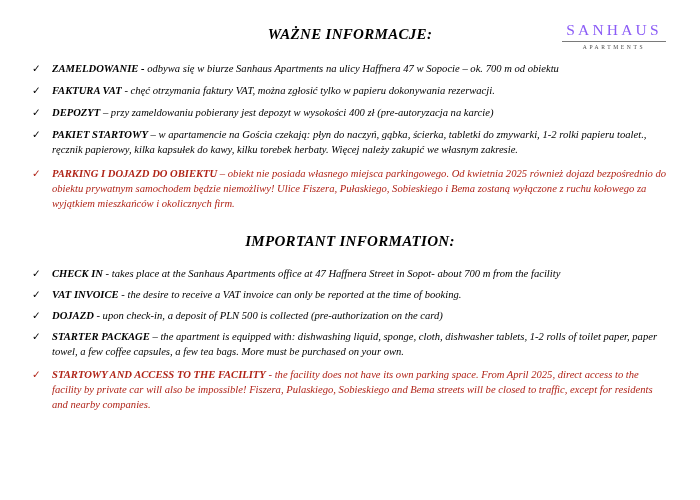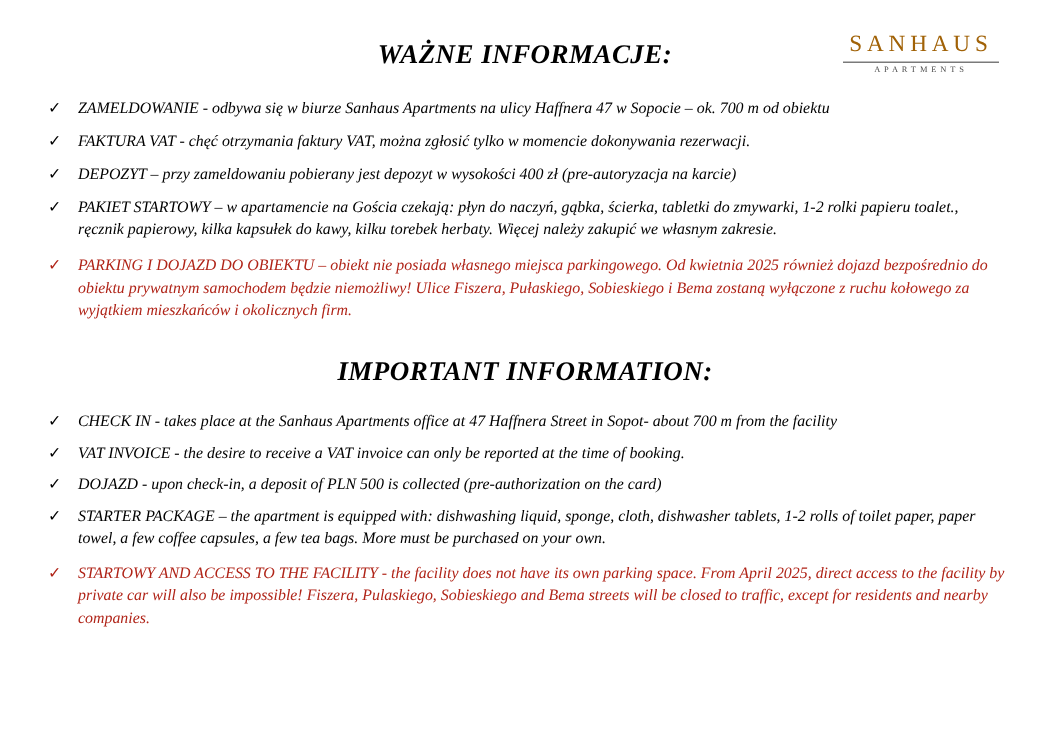--- a/index.html
+++ b/index.html
@@ -27,40 +27,40 @@
     position: absolute;
     top: 22px;
     right: 34px;
     text-align: center;
     line-height: 1;
   }
   .logo-main {
     font-family: "Liberation Serif", serif;
     font-size: 15.5px;
     letter-spacing: 3.2px;
-    color: #a16207;
+    color: #8b5cf6;
     font-variant: small-caps;
     font-weight: 400;
   }
   .logo-rule {
     width: 104px;
     height: 1px;
     background: #7a7a7a;
     margin: 3px auto 3px auto;
   }
   .logo-sub {
     font-family: "Liberation Serif", serif;
     font-size: 5.6px;
     letter-spacing: 2.6px;
     color: #4a4a4a;
   }
 
   
   h1.section-title {
-    font-size: 18px;
+    font-size: 15px;
     font-weight: bold;
     font-style: italic;
     text-align: center;
     margin: 0 0 18px 0;
     letter-spacing: 0.3px;
   }
   h1.section-title.second {
     margin-top: 22px;
     margin-bottom: 16px;
   }
@@ -82,21 +82,21 @@
   }
   ul.info-list li .check {
     position: absolute;
     left: 2px;
     top: 0px;
     font-size: 10.5px;
     font-style: normal;
     font-family: "DejaVu Sans", sans-serif;
   }
   ul.info-list li .lead {
-    font-weight: normal;
+    font-weight: bold;
     font-style: italic;
   }
   ul.info-list li.red,
   ul.info-list li.red .check,
   ul.info-list li.red .lead {
     color: #b02418;
   }
   ul.info-list li.red {
     margin-top: 9px;
   }
@@ -118,21 +118,21 @@
     <div class="logo-sub">APARTMENTS</div>
   </div>
 
   <div class="section pl">
     <h1 class="section-title">WAŻNE INFORMACJE:</h1>
     <ul class="info-list">
       <li>
         <span class="check">✓</span><span class="lead">ZAMELDOWANIE -</span><span> odbywa się w biurze Sanhaus Apartments na ulicy Haffnera 47 w Sopocie – ok. 700 m od obiektu</span>
       </li>
       <li>
-        <span class="check">✓</span><span class="lead">FAKTURA VAT</span><span> - chęć otrzymania faktury VAT, można zgłosić tylko w momencie dokonywania rezerwacji.</span>
+        <span class="check">✓</span><span class="lead">FAKTURA VAT</span><span> - chęć otrzymania faktury VAT, można zgłosić tylko w papieru dokonywania rezerwacji.</span>
       </li>
       <li>
         <span class="check">✓</span><span class="lead">DEPOZYT</span><span> – przy zameldowaniu pobierany jest depozyt w wysokości 400 zł (pre-autoryzacja na karcie)</span>
       </li>
       <li>
         <span class="check">✓</span><span class="lead">PAKIET STARTOWY</span><span> – w apartamencie na Gościa czekają: płyn do naczyń, gąbka, ścierka, tabletki do zmywarki, 1-2 rolki papieru toalet., ręcznik papierowy, kilka kapsułek do kawy, kilku torebek herbaty. Więcej należy zakupić we własnym zakresie.</span>
       </li>
       <li class="red">
         <span class="check">✓</span><span class="lead">PARKING I DOJAZD DO OBIEKTU</span><span> – obiekt nie posiada własnego miejsca parkingowego. Od kwietnia 2025 również dojazd bezpośrednio do obiektu prywatnym samochodem będzie niemożliwy! Ulice Fiszera, Pułaskiego, Sobieskiego i Bema zostaną wyłączone z ruchu kołowego za wyjątkiem mieszkańców i okolicznych firm.</span>
       </li>

